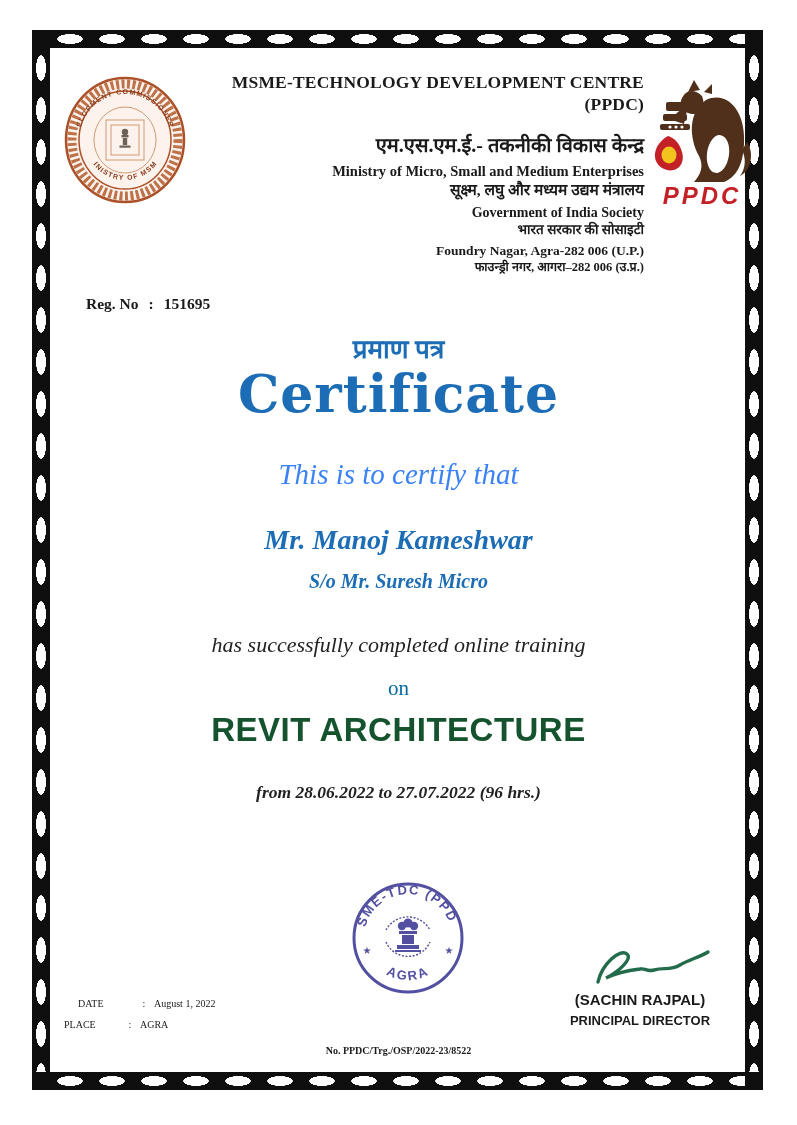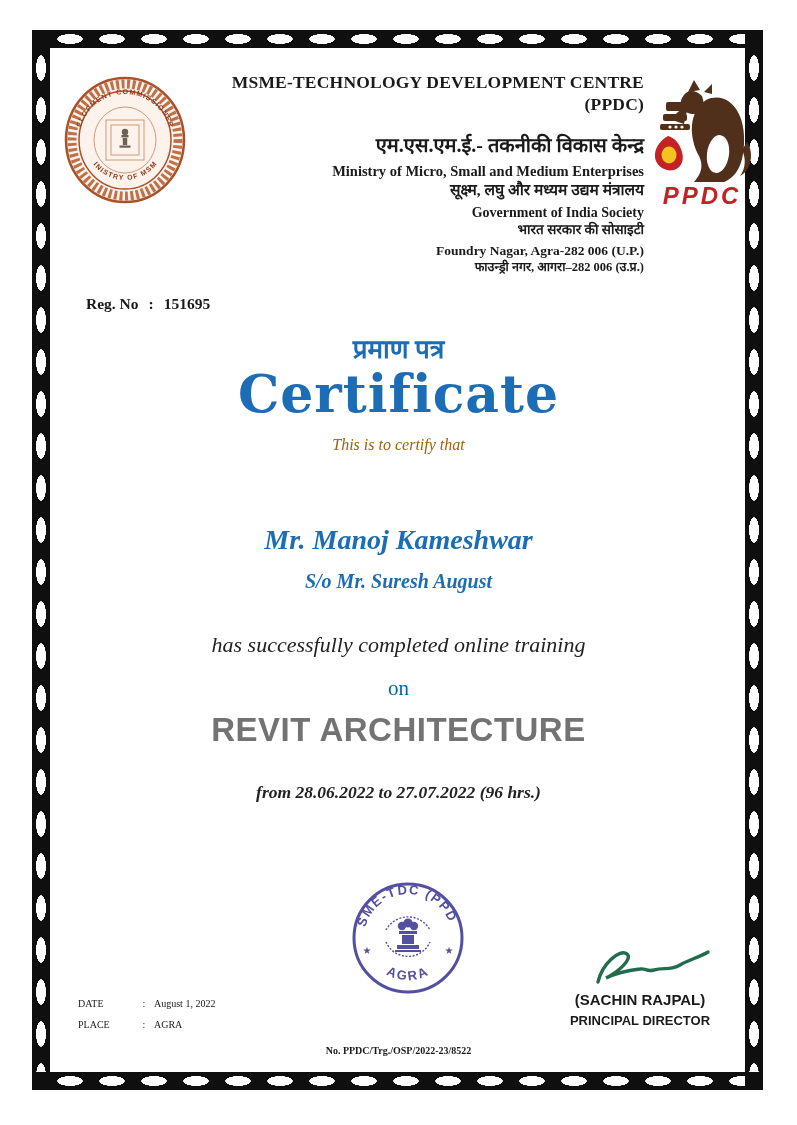--- a/index.html
+++ b/index.html
@@ -41,41 +41,41 @@
   .logo-left{left:62px;top:76px;}
   .logo-right{left:644px;top:78px;}
 
   
   .reg-no{left:86px;top:295px;font-size:15.5px;font-weight:bold;display:flex;}
   .reg-no .sep{margin:0 10px;}
   .centerline{left:0;width:797px;text-align:center;}
   .title-hi{top:330px;font-size:26px;font-weight:bold;color:#1c6db6;}
   .title-en{top:363px;font-size:52px;font-weight:bold;color:#1c6db6;
             font-family:"DejaVu Serif", serif;letter-spacing:1px;}
-  .certify{top:436px;font-size:16px;font-style:italic;color:#a16207;}
+  .certify{top:458px;font-size:29px;font-style:italic;color:#3b82f6;}
   .recipient{top:524px;font-size:28px;font-weight:bold;font-style:italic;color:#1c6db6;}
   .relation{top:570px;font-size:20px;font-weight:bold;font-style:italic;color:#1c6db6;}
   .completed{top:632px;font-size:22px;font-style:italic;color:#222;}
   .on-word{top:676px;font-size:21px;color:#0369a1;}
-  .course{top:711px;font-size:33px;font-weight:bold;color:#737373;
+  .course{top:711px;font-size:33px;font-weight:bold;color:#14532d;
           font-family:"Liberation Sans", sans-serif;letter-spacing:0.5px;}
   .duration{top:782px;font-size:17.5px;font-weight:bold;font-style:italic;color:#222;}
 
   
   .stamp{left:350px;top:880px;}
   .signature{left:582px;top:942px;}
   .sig-name{left:540px;top:991px;width:200px;text-align:center;font-weight:bold;
             font-size:15px;font-family:"Liberation Sans", sans-serif;}
   .sig-title{left:540px;top:1013px;width:200px;text-align:center;font-weight:bold;
              font-size:13px;font-family:"Liberation Sans", sans-serif;}
   .kv{display:flex;font-size:10px;font-weight:normal;}
   .kv .lbl{width:56px;}
   .kv .sep{width:20px;text-align:center;}
   .date-row{left:78px;top:998px;}
-  .place-row{left:78px;top:1019px;}
+  .place-row{left:64px;top:1019px;}
   .ref-no{top:1045px;font-size:10px;font-weight:bold;}
 </style>
 </head>
 <body>
 
 <div class="page">
 
   <div class="frame">
     <div class="b-top"></div>
     <div class="b-bottom"></div>
@@ -149,21 +149,21 @@
     <span>Reg. No</span>
     <span class="sep">:</span>
     <span>151695</span>
   </div>
 
   <div class="abs centerline title-hi">प्रमाण पत्र</div>
   <div class="abs centerline title-en">Certificate</div>
 
   <div class="abs centerline certify">This is to certify that</div>
   <div class="abs centerline recipient">Mr. Manoj Kameshwar</div>
-  <div class="abs centerline relation">S/o Mr. Suresh August</div>
+  <div class="abs centerline relation">S/o Mr. Suresh Micro</div>
   <div class="abs centerline completed">has successfully completed online training</div>
   <div class="abs centerline on-word">on</div>
   <div class="abs centerline course">REVIT ARCHITECTURE</div>
   <div class="abs centerline duration">from 28.06.2022 to 27.07.2022 (96 hrs.)</div>
 
   <svg class="abs stamp" width="116" height="116" viewBox="0 0 116 116" opacity="0.92">
     <defs>
       <path id="stamp-top" d="M 16.7 43 A 44 44 0 0 1 99.3 43"></path>
       <path id="stamp-bot" d="M 21.6 79 A 42 42 0 0 0 94.4 79"></path>
     </defs>

